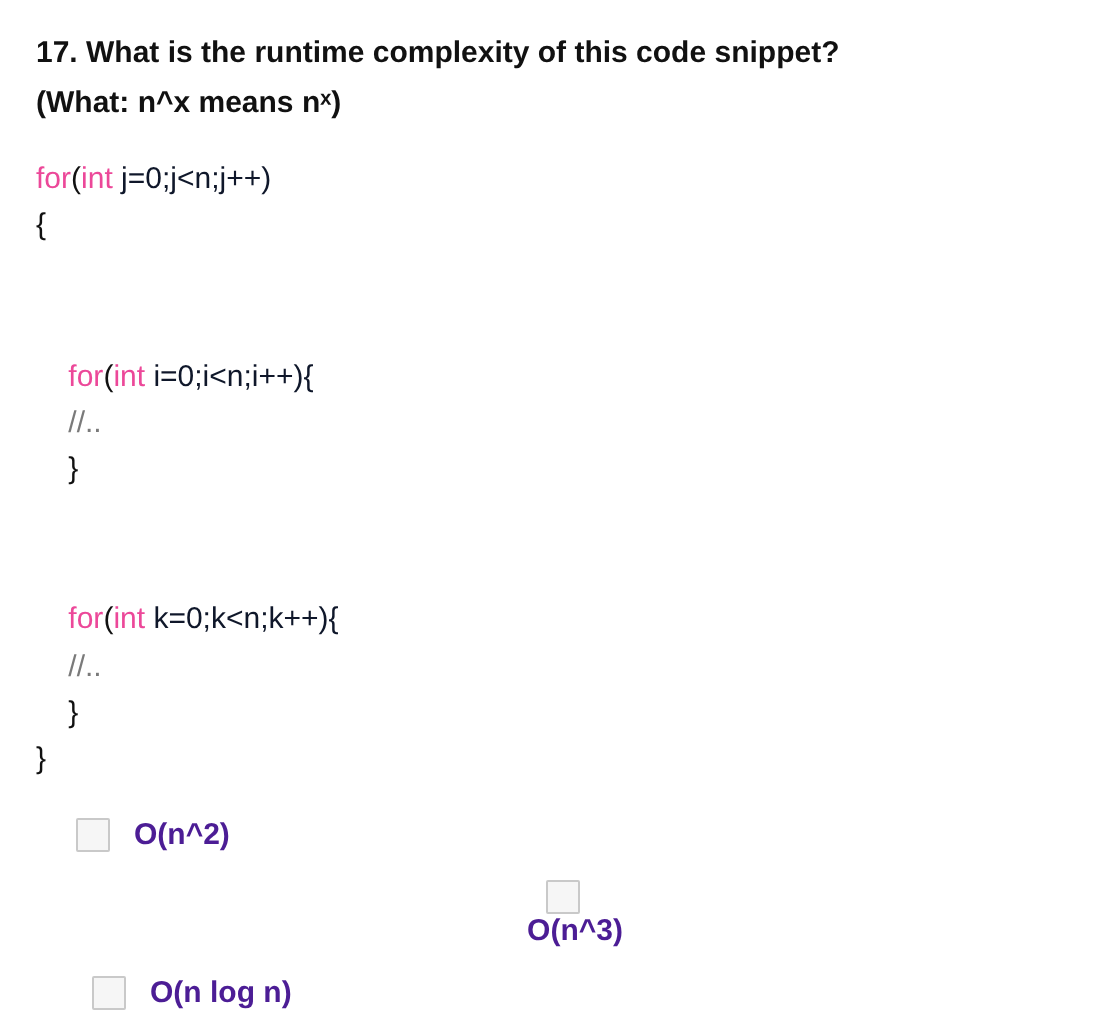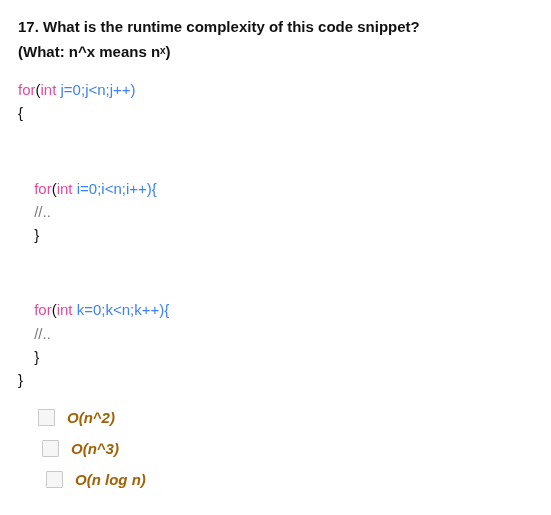--- a/index.html
+++ b/index.html
@@ -24,21 +24,21 @@
     .code-block {
       margin-top: 16px;
       font-family: -apple-system, BlinkMacSystemFont, "Segoe UI", Arial, sans-serif;
       font-size: 15px;
       line-height: 1.55;
     }
     .code-line {
       white-space: pre;
     }
     .kw { color: #ec4899; }
-    .var { color: #3b82f6; }
+    .var { color: #0f172a; }
     .punct { color: #111; }
     .comment { color: #7a7a7a; }
     .indent1 { padding-left: 12px; margin-top: 40px; }
     .indent2 { padding-left: 12px; }
     .brace { color: #111; }
     .options {
       margin-top: 18px;
     }
     .option {
       display: flex;
@@ -50,25 +50,24 @@
       height: 17px;
       border: 1.5px solid #c9c9c9;
       background: #f6f6f6;
       margin-right: 12px;
       flex-shrink: 0;
       border-radius: 1px;
     }
     .opt-label {
       font-weight: 700;
       font-size: 15px;
-      color: #a16207;
-      font-style: italic;
+      color: #4c1d95;
     }
     .options .option:nth-child(1) { padding-left: 20px; }
-    .options .option:nth-child(2) { padding-left: 24px; }
+    .options .option:nth-child(2) { padding-left: 24px; flex-direction: column; }
     .options .option:nth-child(3) { padding-left: 28px; }
     .options .option:nth-child(4) { padding-left: 32px; justify-content: flex-end; }
     .gap { height: 12px; }
   </style>
 </head>
 <body>
 
 <div>
   <div class="question-title">17. What is the runtime complexity of this code snippet?</div>
   <div class="question-title">(What: n^x means nˣ)</div>

